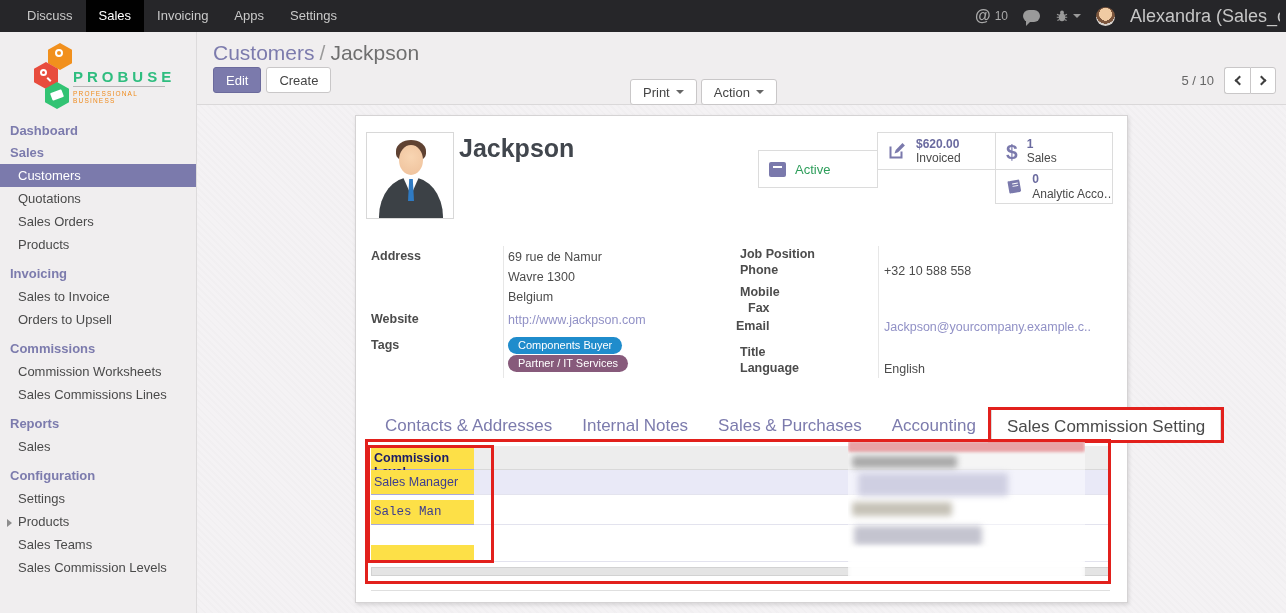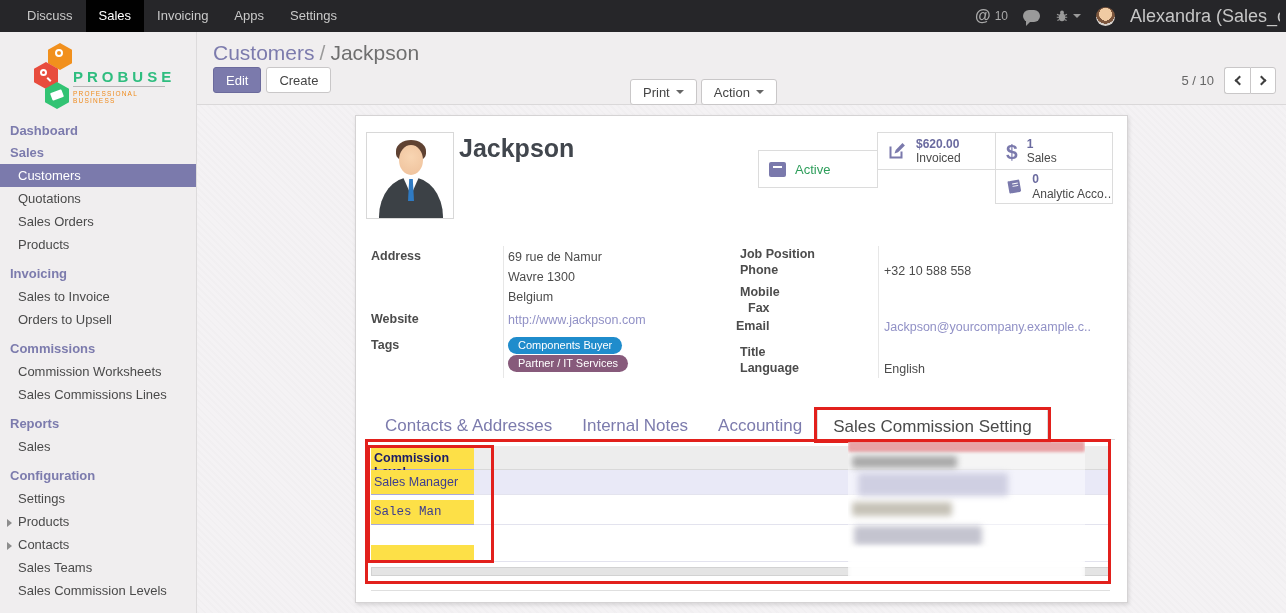--- a/index.html
+++ b/index.html
@@ -223,21 +223,20 @@
         <div class="side-item">Sales Commissions Lines</div>
       </div>
       <div class="side-section">
         <div class="side-heading">Reports</div>
         <div class="side-item">Sales</div>
       </div>
       <div class="side-section">
         <div class="side-heading">Configuration</div>
         <div class="side-item">Settings</div>
         <div class="side-item"><span class="exp-arrow"></span><span>Products</span></div>
-        <div class="side-item"><span class="exp-arrow"></span><span>Contacts</span></div>
         <div class="side-item">Sales Teams</div>
         <div class="side-item">Sales Commission Levels</div>
       </div>
     </nav>
   </aside>
 
   <div class="main">
     <div class="control-panel">
       <div class="breadcrumb">
         <span class="bc-parent">Customers</span><span class="bc-sep">/</span><span class="bc-current">Jackpson</span>
@@ -333,20 +332,21 @@
         <span class="flabel" style="left:384px; top:185px;padding-left:8px;">Fax</span>
         <span class="flabel" style="left:380px; top:203px;">Email</span>
         <span class="fvalue flink" style="left:528px; top:204px;">Jackpson@yourcompany.example.c..</span>
         <span class="flabel" style="left:384px; top:229px;">Title</span>
         <span class="flabel" style="left:384px; top:245px;">Language</span>
         <span class="fvalue" style="left:528px; top:246px;">English</span>
 
         <div class="tabs">
           <span class="tab">Contacts &amp; Addresses</span>
           <span class="tab">Internal Notes</span>
+          <span class="tab">Sales &amp; Purchases</span>
           <span class="tab">Accounting</span>
           <span class="tab active">
             <span>Sales Commission Setting</span>
             <span class="tab-annot"></span>
           </span>
         </div>
 
         <div class="ct-row" style="top:330px; height:24px;">
           <div class="ct-c1 hdr">Commission Level</div>
           <div class="ct-rest bg-hdr"></div>

